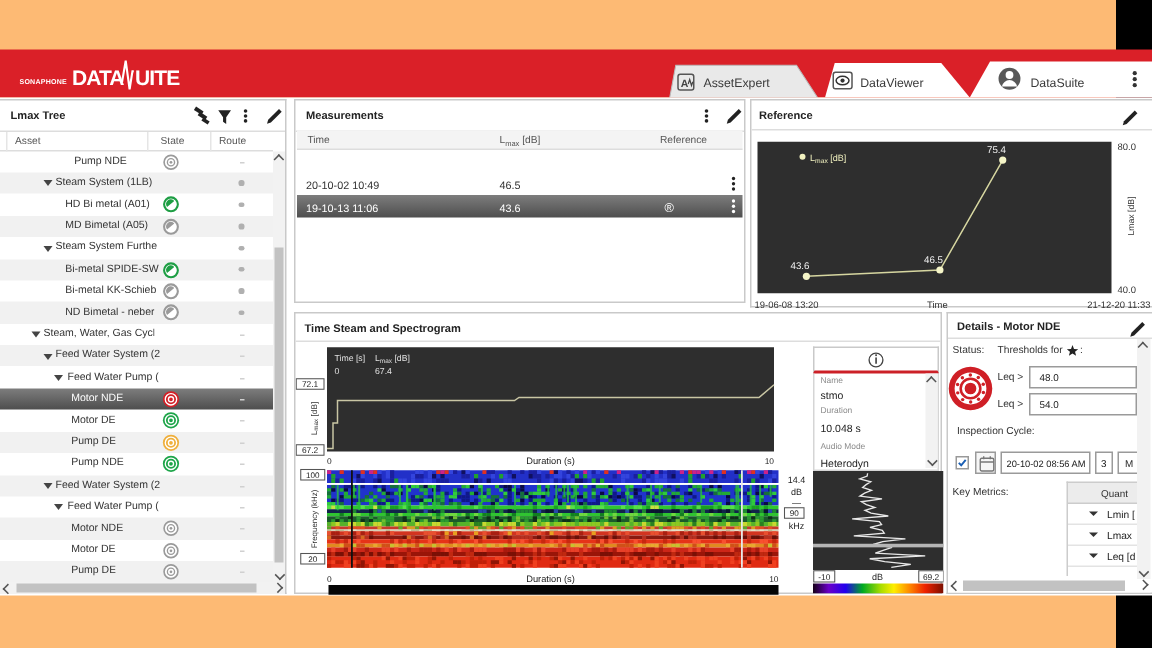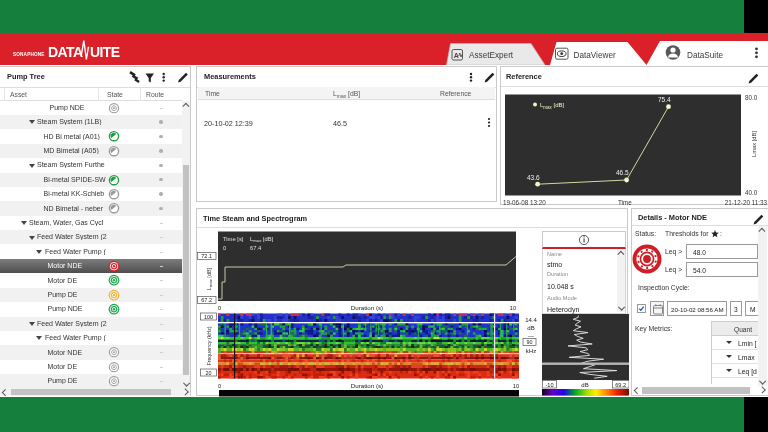--- a/index.html
+++ b/index.html
@@ -1,16 +1,16 @@
 <!DOCTYPE html>
 <html><head><meta charset="utf-8"><style>
 *{margin:0;padding:0;box-sizing:border-box}
 html,body{width:768px;height:432px;overflow:hidden;background:#000;
  font-family:"Liberation Sans",sans-serif;-webkit-font-smoothing:antialiased}
-#app{position:relative;width:744px;height:432px;background:#15803d}
+#app{position:relative;width:744px;height:432px;background:#fdba74}
 .redbar{position:absolute;left:0;top:33px;width:768px;height:32px;background:#da2028}
 .content{position:absolute;left:0;top:65px;width:768px;height:332px;background:#fff}
 .panel{position:absolute;background:#fff;border:1px solid #c9c9c9}
 .ptitle{position:absolute;left:7px;top:5px;font-size:7.4px;font-weight:bold;color:#222}
 .phead{position:absolute;left:0;right:0;top:0;height:21px;border-bottom:1px solid #ddd}
 .trow{position:absolute;left:0;width:182px;height:14.4px;font-size:7px;color:#333}
 .tlabel{position:absolute;top:3.4px;white-space:nowrap;max-width:108px;overflow:hidden}
 .arr{position:absolute;top:5.5px;width:0;height:0;border-left:3.2px solid transparent;
  border-right:3.2px solid transparent;border-top:4px solid #444}
 .ticon{position:absolute;left:0;top:0}
@@ -53,21 +53,21 @@
         <path d="M 667.9 24.6 A 5.2 5.2 0 0 1 678.1 24.6 Z" fill="#fff"></path>
         <text x="687" y="25" font-size="8.2" fill="#3a3a3a" text-anchor="start" font-weight="normal">DataSuite</text>
         <circle cx="756.5" cy="15.8" r="1.4" fill="#333"></circle>
         <circle cx="756.5" cy="19.8" r="1.4" fill="#333"></circle>
         <circle cx="756.5" cy="23.8" r="1.4" fill="#333"></circle>
       </svg>
     </div>
 <div class="content"></div>
 <div class="panel" style="left:0;top:66px;width:191px;height:330px;border-left:none">
       <div class="phead">
-        <span class="ptitle">Pump Tree</span>
+        <span class="ptitle">Lmax Tree</span>
       </div>
       <svg width="191" height="21" viewBox="0 0 191 21" style="position:absolute;left:0;top:0">
         <rect x="129.5" y="5.5" width="6" height="2.6" fill="#222" transform="rotate(33 132.5 6.8)"></rect>
         <rect x="132" y="9" width="6" height="2.6" fill="#222" transform="rotate(33 135 10.3)"></rect>
         <rect x="134.5" y="12.5" width="5" height="2.4" fill="#222" transform="rotate(33 137 13.7)"></rect>
         <path d="M145.5 6.5 h8.5 l-3.2 4.6 v4.5 l-2.1 -1.4 v-3.1 z" fill="#222"></path>
         <circle cx="163.7" cy="7" r="1.2" fill="#222"></circle>
         <circle cx="163.7" cy="10.3" r="1.2" fill="#222"></circle>
         <circle cx="163.7" cy="13.6" r="1.2" fill="#222"></circle>
         <path d="M178 15.5 l0.8 -2.6 7.2 -7.2 1.8 1.8 -7.2 7.2 z" fill="#222"></path>
@@ -247,26 +247,36 @@
         <circle cx="274" cy="10.3" r="1.2" fill="#222"></circle>
         <circle cx="274" cy="13.6" r="1.2" fill="#222"></circle>
         <path d="M287.5 15.5 l0.8 -2.6 7.2 -7.2 1.8 1.8 -7.2 7.2 z" fill="#222"></path>
       </svg>
       <div style="position:absolute;left:1px;right:1px;top:20px;height:13px;background:#f4f4f4;border-bottom:1px solid #ddd">
         <span class="colhead" style="position:absolute;left:7px;top:3px">Time</span>
         <span class="colhead" style="position:absolute;left:135px;top:3px">L<sub style="font-size:5px">max</sub> [dB]</span>
         <span class="colhead" style="position:absolute;left:242px;top:3px">Reference</span>
       </div>
       <div class="mrow" style="top:48px;">
-        <span class="mcell" style="left:6px;color:#333">20-10-02 12:39</span>
+        <span class="mcell" style="left:6px;color:#333">20-10-02 10:49</span>
         <span class="mcell" style="left:135px;color:#333">46.5</span>
         <svg width="6" height="12" viewBox="0 0 6 12" style="position:absolute;right:3px;top:2px">
           <circle cx="3" cy="2" r="1.1" fill="#222"></circle>
           <circle cx="3" cy="5.5" r="1.1" fill="#222"></circle>
           <circle cx="3" cy="9" r="1.1" fill="#222"></circle>
+        </svg>
+      </div>
+      <div class="mrow" style="top:63px;background:linear-gradient(#7d7d7d,#4e4e4e);color:#fff;">
+        <span class="mcell" style="left:6px;color:#fff">19-10-13 11:06</span>
+        <span class="mcell" style="left:135px;color:#fff">43.6</span>
+        <span class="mcell" style="left:245px;top:2.8px;color:#fff;font-size:8.5px">®</span>
+        <svg width="6" height="12" viewBox="0 0 6 12" style="position:absolute;right:3px;top:2px">
+          <circle cx="3" cy="2" r="1.1" fill="#fff"></circle>
+          <circle cx="3" cy="5.5" r="1.1" fill="#fff"></circle>
+          <circle cx="3" cy="9" r="1.1" fill="#fff"></circle>
         </svg>
       </div>
     </div>
 <div class="panel" style="left:500px;top:66px;width:268px;height:139px;border-right:none">
       <div style="position:absolute;left:0;right:0;top:0;height:20px;border-bottom:1px solid #ddd"></div>
       <span class="ptitle" style="left:5px;top:5px">Reference</span>
       <svg width="14" height="14" viewBox="0 0 14 14" style="position:absolute;left:246px;top:4px">
         <path d="M1.5 12.5 l0.8 -2.6 7.2 -7.2 1.8 1.8 -7.2 7.2 z" fill="#222"></path>
       </svg>
       <div style="position:absolute;left:0;top:0;width:268px;height:139px">

